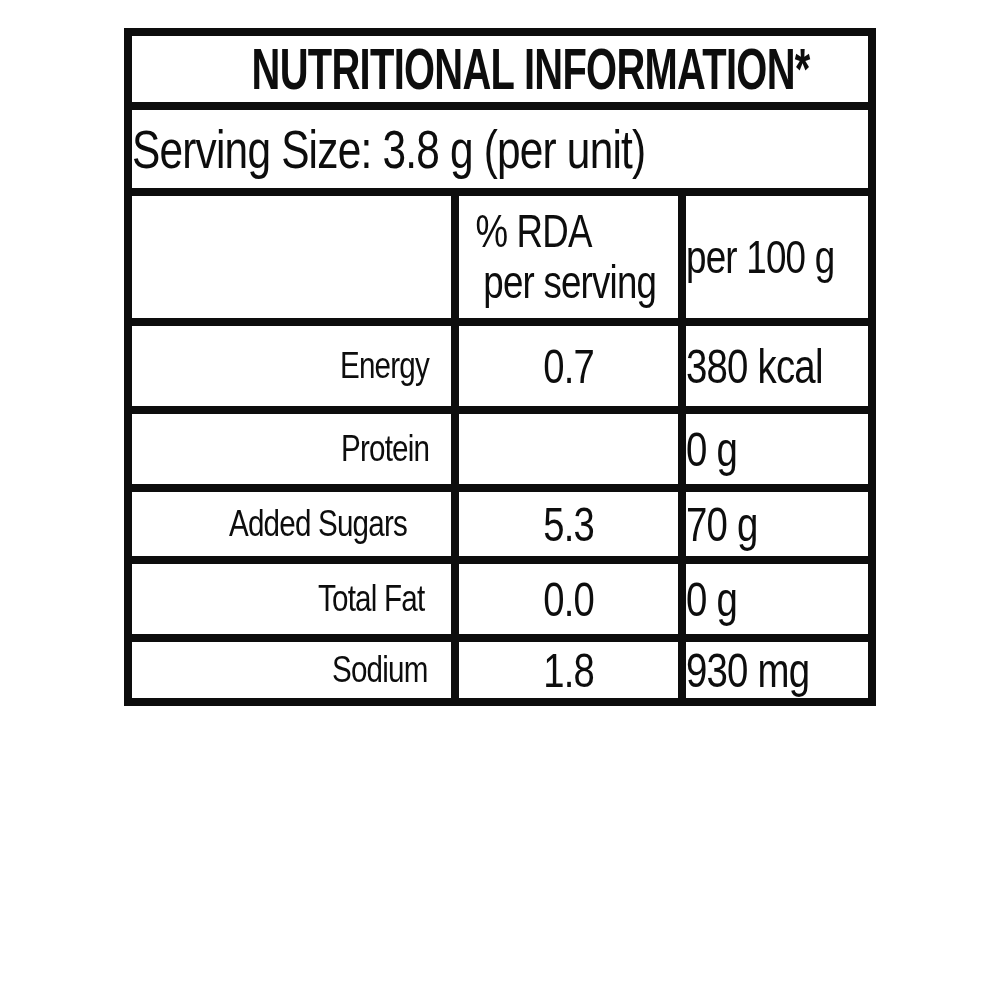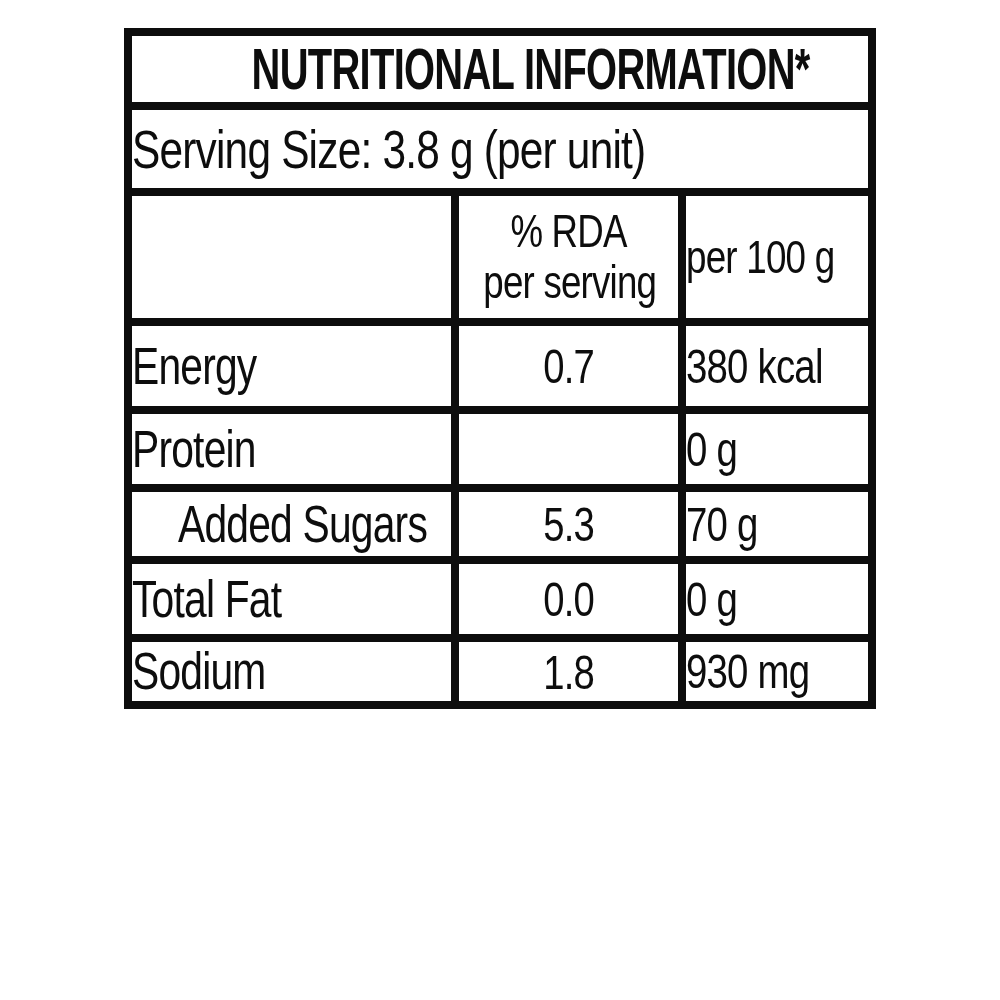--- a/index.html
+++ b/index.html
@@ -56,31 +56,31 @@
     font-size: 57px;
   }
   .title-cell .cond-c { transform: scaleX(0.70); letter-spacing: -1px; }
   .info-cell {
     height: 78px;
     font-size: 53px;
     padding-left: 13px;
   }
   .hdr-row td { height: 122px; }
   .hdr-rda {
-    text-align: center;
     font-size: 47px;
   }
   .hdr-rda .line { display: block; line-height: 1.08; }
   .hdr-per100 {
     font-size: 46px;
     padding-left: 14px;
   }
   .nutrient-cell {
-    font-size: 51px;
+    font-size: 37px;
     padding-left: 13px;
+    text-align: right;
   }
   .nutrient-cell.indent { padding-left: 46px; }
   .rda-cell {
     text-align: center;
     font-size: 49px;
   }
   .per100-cell {
     font-size: 48px;
     padding-left: 22px;
   }

